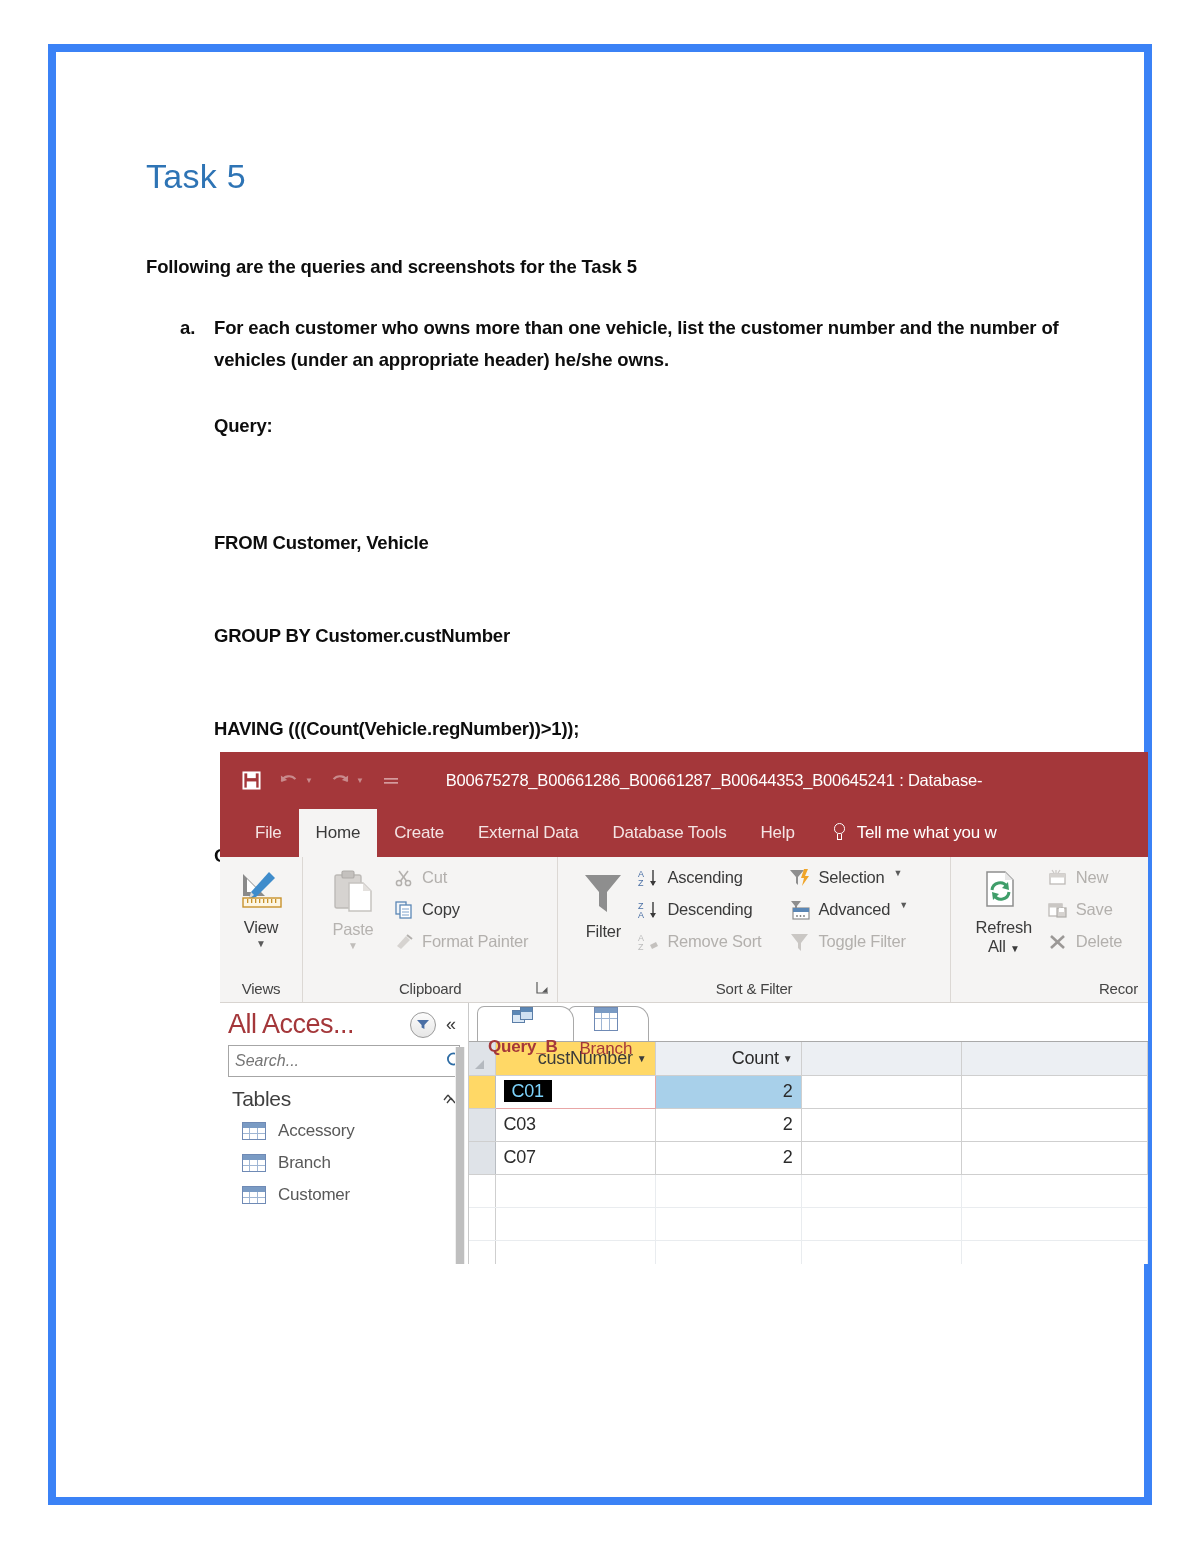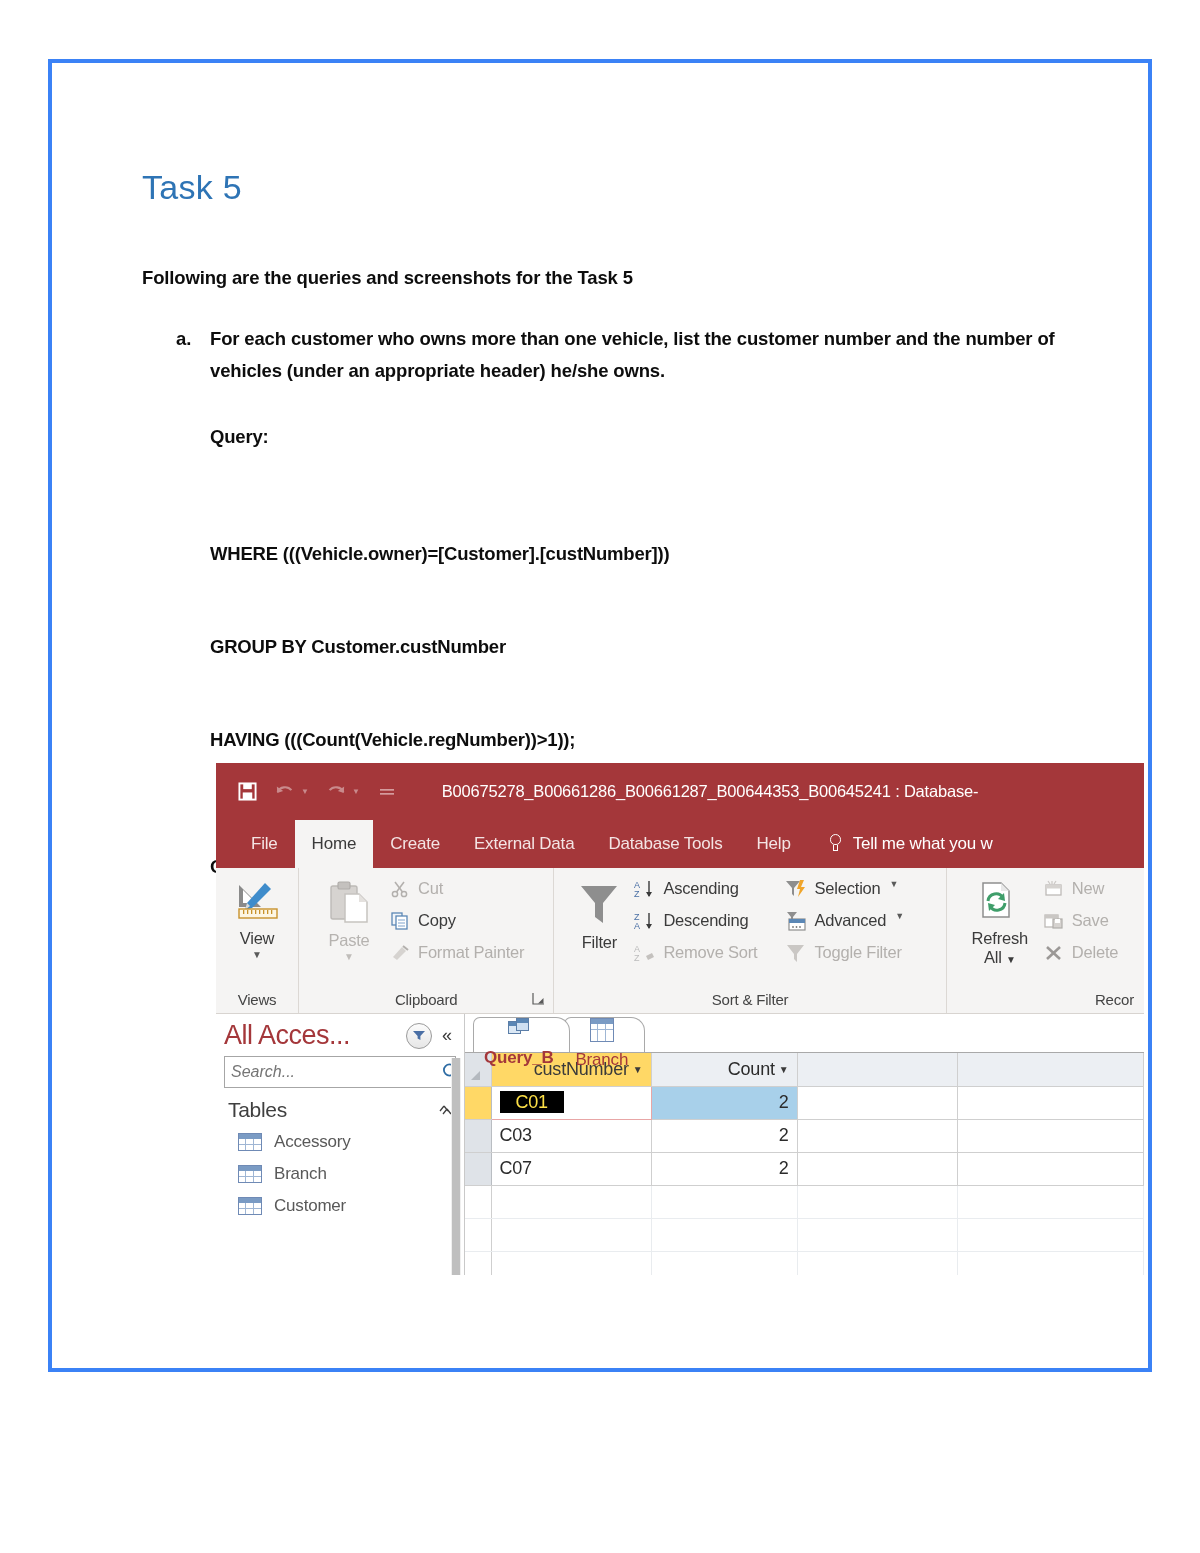--- a/index.html
+++ b/index.html
@@ -12,25 +12,25 @@
     height: 1553px;
     position: relative;
     font-family: "Liberation Sans", sans-serif;
     overflow: hidden;
   }
 
   
   .page-sheet {
     position: absolute;
     left: 48px;
-    top: 59px;
+    top: 44px;
     width: 1104px;
-    height: 1313px;
-    background: #ffffff;
-    border: 4px solid #3b82f6;
+    height: 1461px;
+    background: #ffffff;
+    border: 8px solid #3b82f6;
     box-sizing: border-box;
   }
 
   
   .doc-body {
     position: absolute;
     left: 90px;
     top: 105px;
     width: 950px;
   }
@@ -484,22 +484,22 @@
   tbody td.rowsel { background: #dfe3e8; border-right: 1px solid #b9bdc2;}
   tbody tr.selected td.rowsel { background: #ffd866; }
   tbody td.num { text-align: right; }
   tbody td.cell-count-hl { background: #a8d0ea; }
   tbody td.cell-cust-active {
     background: #ffffff;
     border: 1.4px solid #e8a6a6;
   }
   .cellval-selected {
     background: #000000;
-    color: #fde047;
-    padding: 1px 16px;
+    color: #7dd3fc;
+    padding: 1px 8px;
   }
   tbody tr.empty td { border-bottom: 1px solid #e9ecef; border-right: 1px solid #e9ecef; background:#ffffff;}
   tbody tr.empty td.rowsel { background: #ffffff; border-right: 1px solid #cfcfcf;}
 
 </style>
 </head>
 <body>
 
 <div class="page-sheet">
 
@@ -510,21 +510,21 @@
     <p class="doc-intro">Following are the queries and screenshots for the Task 5</p>
 
     <div class="doc-listitem">
       <span class="marker">a.</span>
       <span class="listtext">For each customer who owns more than one vehicle, list the customer number and the number of vehicles (under an appropriate header) he/she owns.</span>
     </div>
 
     <div class="doc-sub label-query">Query:</div>
 
     <div class="sql-block">
-      <span class="sql-line">WHERE (((Vehicle.owner)=[Customer].[custNumber]))</span>
+      <span class="sql-line">FROM Customer, Vehicle</span>
       <span class="sql-line">GROUP BY Customer.custNumber</span>
       <span class="sql-line">HAVING (((Count(Vehicle.regNumber))&gt;1));</span>
     </div>
 
     <div class="doc-sub label-output">Output:</div>
   </div>
 
   <div class="access-shot" style="left:164px; top:700px;">
 
     <div class="acc-titlebar">

